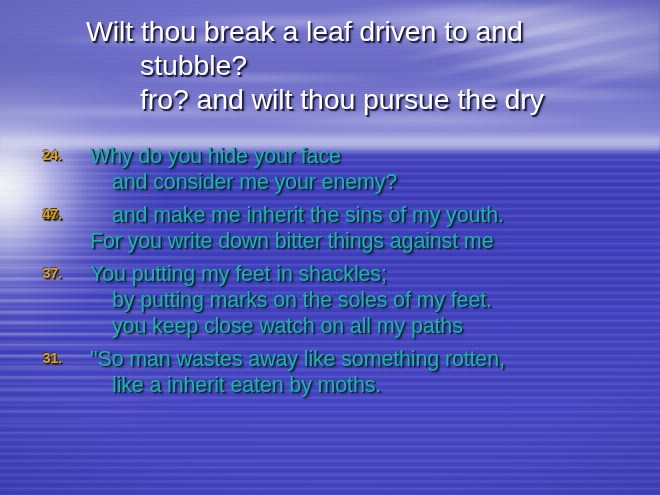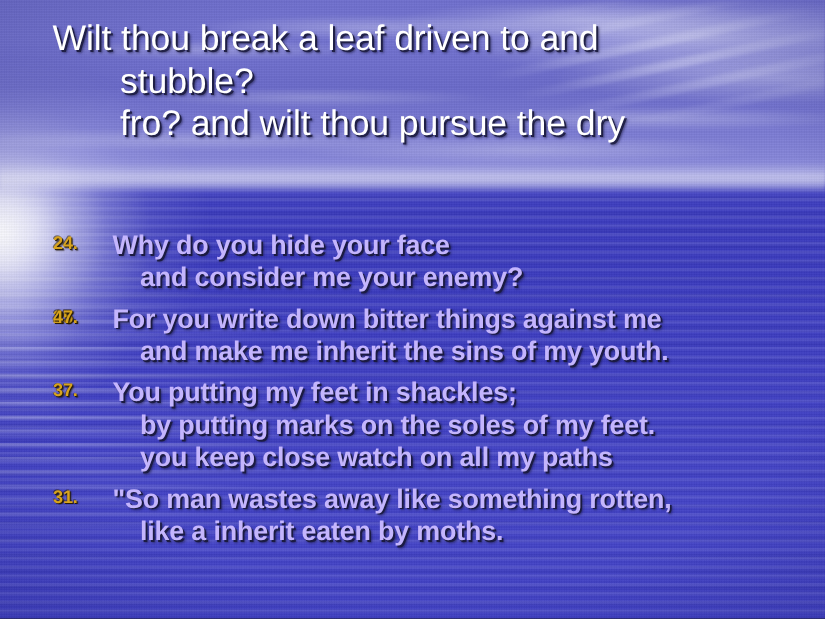--- a/index.html
+++ b/index.html
@@ -167,27 +167,27 @@
     left:42px; top:14px; width:600px;
     color:#ffffff;
     font-size:28.5px;
     line-height:34px;
     font-weight:400;
     letter-spacing:-.1px;
     text-shadow:
        1.6px 1.6px 0   rgba(28,28,64,.92),
        2.4px 2.4px 2px rgba(18,18,52,.55);
   }
-  .title .tline { white-space:pre; }
+  .title .tline { white-space:pre;margin-left:44px; }
   .title .tline.indent { padding-left:54px; }
 
   
   .verses {
     position:absolute;
-    left:0; top:143px; width:580px;margin-top:40px;
+    left:0; top:143px; width:580px;
   }
   .verse {
     position:relative;
     min-height:0;
     margin-bottom:7px;
   }
   .verse:last-child { margin-bottom:0; }
 
   .verse-num {
     position:absolute;
@@ -199,24 +199,24 @@
     font-weight:bold;
     letter-spacing:-.2px;
     text-shadow:
       .9px .9px 0 rgba(40,28,8,.95),
      -.6px -.6px 0 rgba(40,28,8,.55),
       1.5px 1.5px 1px rgba(30,20,6,.55);
   }
 
   .verse-lines {
     margin-left:90px;
-    color:#c4b5fd;
+    color:#14b8a6;
     font-size:21.5px;
     line-height:26px;
-    font-weight:700;
+    font-weight:400;
     letter-spacing:-.15px;
     text-shadow:
        1.4px 1.4px 0   rgba(26,26,62,.95),
        2.1px 2.1px 2px rgba(16,16,50,.55);
   }
   .verse-lines .vline { white-space:pre; }
   .verse-lines .vline.cont { padding-left:22px; }
 </style>
 </head>
 <body>
@@ -251,22 +251,22 @@
         </div>
       </div>
 
       <div class="verse">
         <div class="verse-num">25.</div>
       </div>
 
       <div class="verse">
         <div class="verse-num">47.</div>
         <div class="verse-lines">
+          <div class="vline cont">and make me inherit the sins of my youth.</div>
           <div class="vline">For you write down bitter things against me</div>
-          <div class="vline cont">and make me inherit the sins of my youth.</div>
         </div>
       </div>
 
       <div class="verse">
         <div class="verse-num">37.</div>
         <div class="verse-lines">
           <div class="vline">You putting my feet in shackles;</div>
           <div class="vline cont">by putting marks on the soles of my feet.</div>
           <div class="vline cont">you keep close watch on all my paths</div>
         </div>

